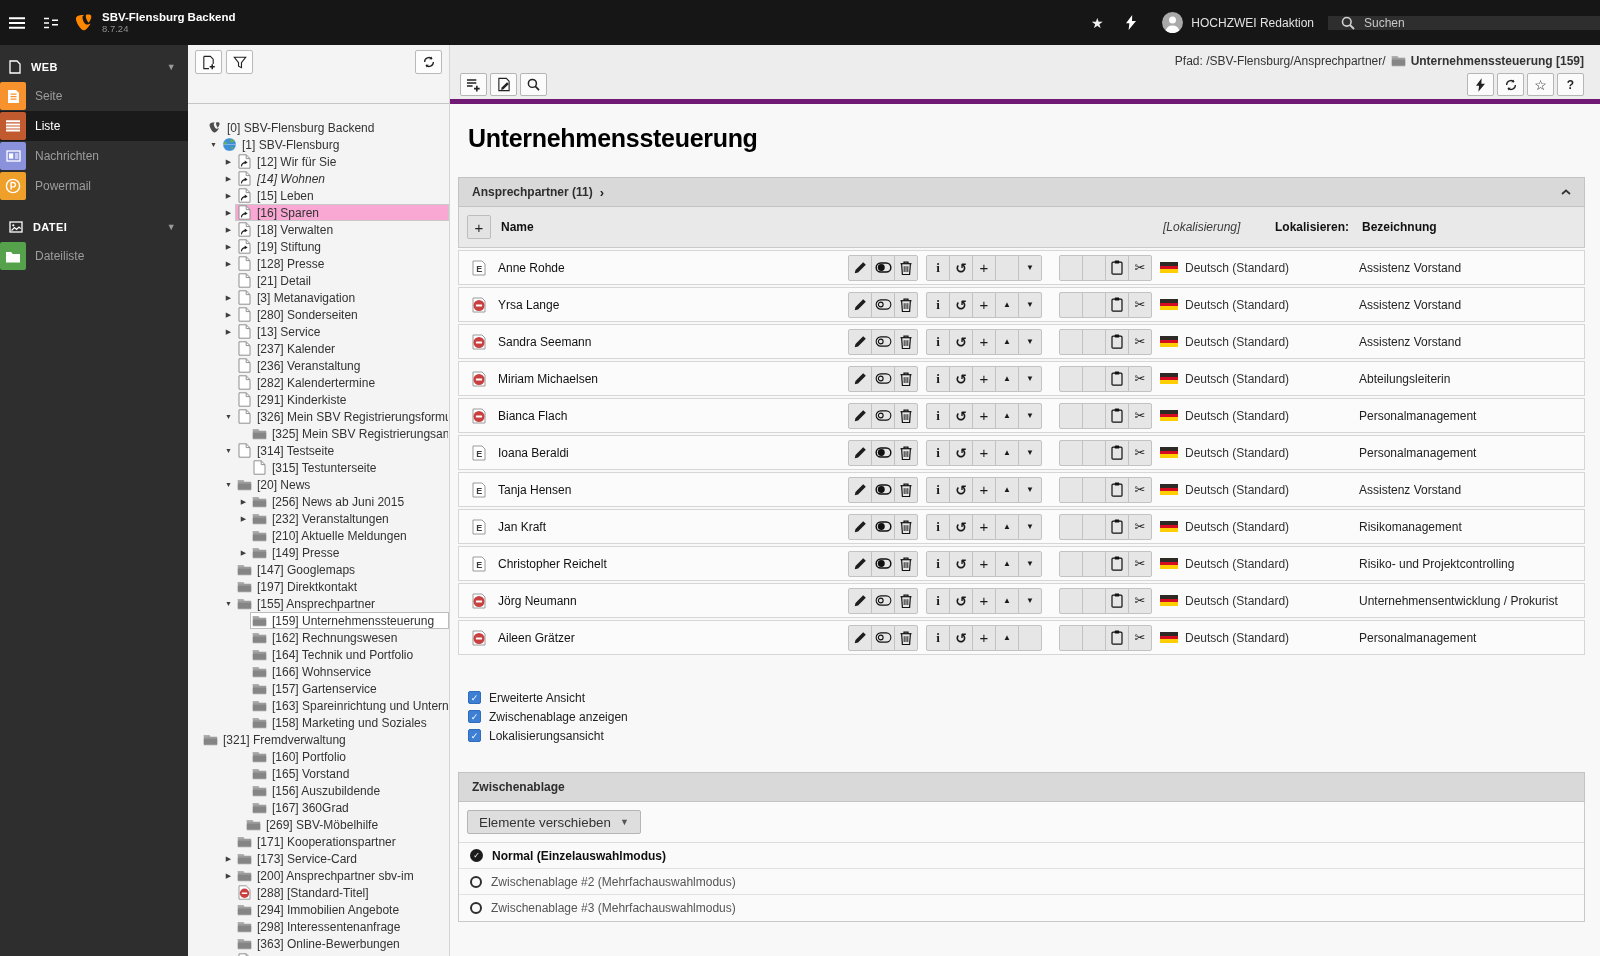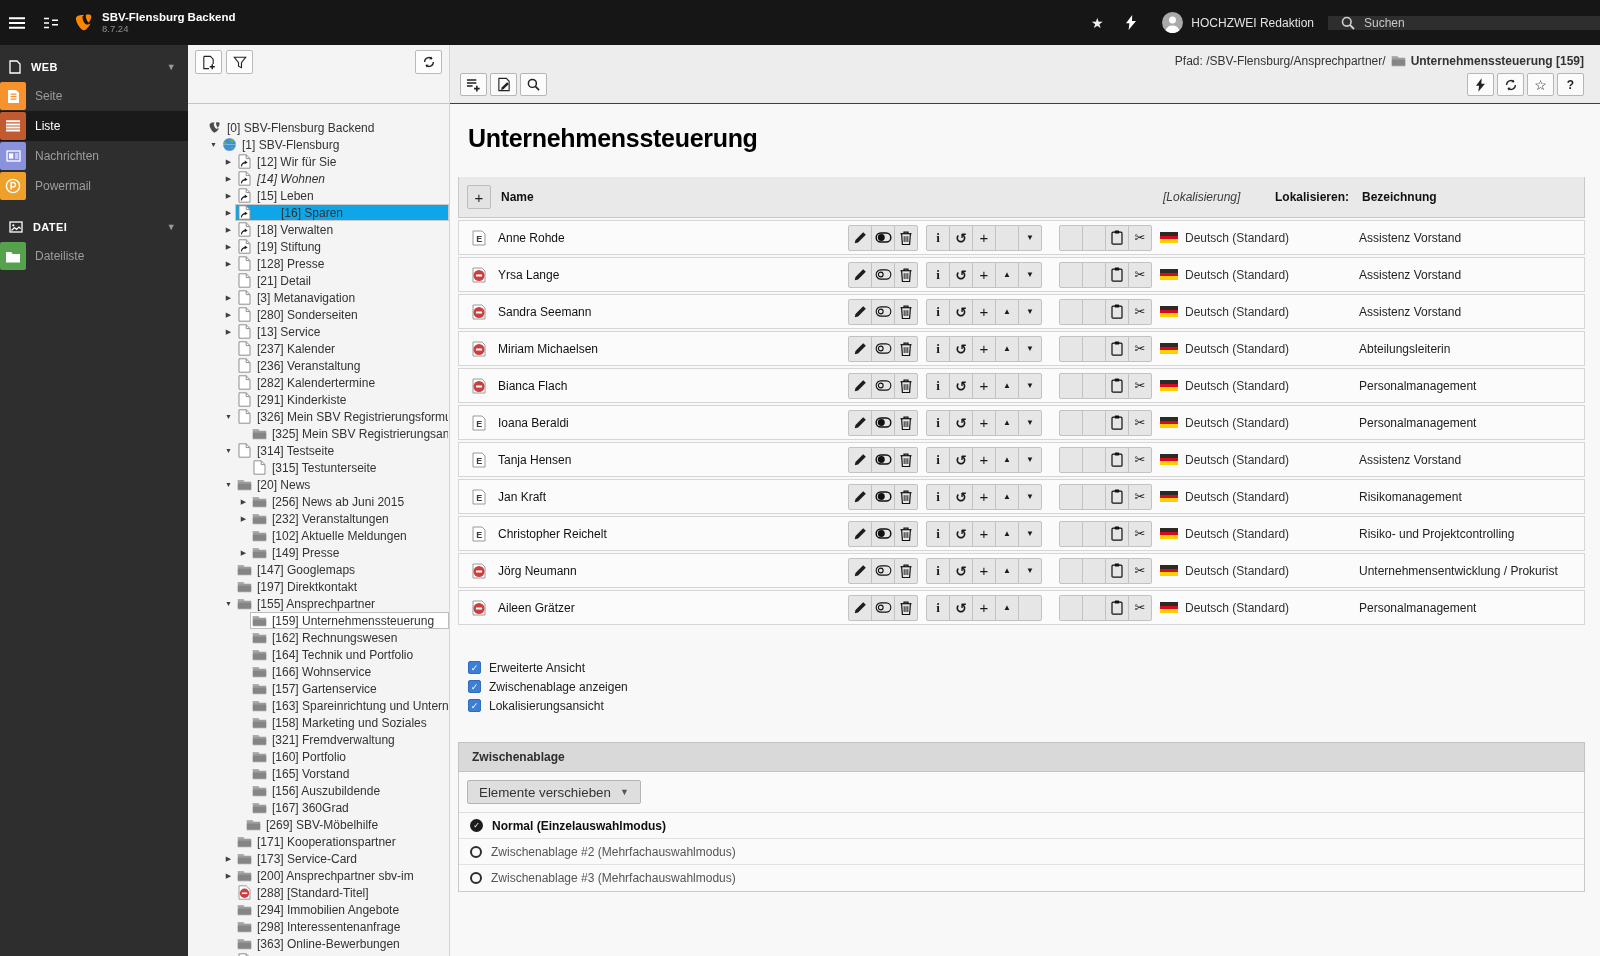--- a/index.html
+++ b/index.html
@@ -39,29 +39,29 @@
   .pagetree { width:262px; flex:none; background:#f4f4f4; border-right:1px solid #d4d4d4;
     display:flex; flex-direction:column; }
   .pt-toolbar { height:59px; flex:none; border-bottom:1px solid #c6c6c6; padding:5px 7px 0 7px;
     display:flex; gap:4px; align-items:flex-start; }
   .tool-btn { width:27px; height:24px; border:1px solid #b9b9b9; border-radius:2px; background:#fdfdfd;
     display:flex; align-items:center; justify-content:center; cursor:pointer; }
   .tool-btn.right { margin-left:auto; }
   .pt-tree { flex:1; overflow:hidden; padding-top:15px; color:#333; }
   .t-row { height:17px; display:flex; align-items:center; cursor:pointer; }
   .t-inner { display:flex; align-items:center; flex:1; height:17px; border:1px solid transparent; min-width:0; }
-  .t-inner.hover { background:#0ea5e9; border-color:#c9c9c9;gap:24px; }
+  .t-inner.hover { background:#f9a8d4; border-color:#c9c9c9; }
   .t-inner.selected { background:#ffffff; border-color:#bdbdbd; }
   .t-caret { width:13px; flex:none; text-align:center; font-size:7px; color:#3f3f3f; }
   .t-ico { width:17px; height:16px; flex:none; display:flex; align-items:center; justify-content:center; }
   .t-label { margin-left:4px; white-space:nowrap; overflow:hidden; }
 
   
   .content { flex:1; min-width:0; display:flex; flex-direction:column; background:#f8f8f8; }
-  .docheader { height:59px; flex:none; background:#ededed; border-bottom:1px solid #701a75;
+  .docheader { height:59px; flex:none; background:#ededed; border-bottom:5px solid #701a75;
     padding:4px 16px 0 10px; }
   .dh1 { height:24px; display:flex; align-items:center; justify-content:flex-end; gap:5px; color:#333; }
   .dh2 { display:flex; justify-content:space-between; }
   .dh-group { display:flex; gap:3px; }
   .dh-btn { min-width:27px; height:23px; border:1px solid #b6b6b6; border-radius:2px; background:#fbfbfb;
     display:flex; align-items:center; justify-content:center; cursor:pointer; color:#222;
     font-size:12px; font-weight:bold; padding:0 5px; }
   .body-scroll { flex:1; padding:12px 15px 0 8px; overflow:hidden; }
   h1 { font-size:25px; font-weight:bold; color:#000; margin:8px 0 24px 10px; letter-spacing:-0.3px; }
 
@@ -590,21 +590,21 @@
         <div class="t-row" style="padding-left: 49px;">
           <span class="t-caret"></span>
           <span class="t-inner">
             <span class="t-ico">
               <svg width="15" height="12" viewBox="0 0 15 12">
                 <path d="M.8 1h5.3l1.4 1.8h6.7v8.4H.8z" fill="#9c9c9c"></path>
                 <path d="M.8 4.7h13.4v5.5H.8z" fill="#858585"></path>
                 <path d="M.8 1h5.3l1.4 1.8H.8z" fill="#aeaeae"></path>
               </svg>
             </span>
-            <span class="t-label">[102] Aktuelle Meldungen</span>
+            <span class="t-label">[210] Aktuelle Meldungen</span>
           </span>
         </div>
         <div class="t-row" style="padding-left: 49px;">
           <span class="t-caret">▶</span>
           <span class="t-inner">
             <span class="t-ico">
               <svg width="15" height="12" viewBox="0 0 15 12">
                 <path d="M.8 1h5.3l1.4 1.8h6.7v8.4H.8z" fill="#9c9c9c"></path>
                 <path d="M.8 4.7h13.4v5.5H.8z" fill="#858585"></path>
                 <path d="M.8 1h5.3l1.4 1.8H.8z" fill="#aeaeae"></path>
@@ -736,21 +736,21 @@
             <span class="t-ico">
               <svg width="15" height="12" viewBox="0 0 15 12">
                 <path d="M.8 1h5.3l1.4 1.8h6.7v8.4H.8z" fill="#9c9c9c"></path>
                 <path d="M.8 4.7h13.4v5.5H.8z" fill="#858585"></path>
                 <path d="M.8 1h5.3l1.4 1.8H.8z" fill="#aeaeae"></path>
               </svg>
             </span>
             <span class="t-label">[158] Marketing und Soziales</span>
           </span>
         </div>
-        <div class="t-row" style="padding-left: 49px;">
+        <div class="t-row" style="">
           <span class="t-caret"></span>
           <span class="t-inner">
             <span class="t-ico">
               <svg width="15" height="12" viewBox="0 0 15 12">
                 <path d="M.8 1h5.3l1.4 1.8h6.7v8.4H.8z" fill="#9c9c9c"></path>
                 <path d="M.8 4.7h13.4v5.5H.8z" fill="#858585"></path>
                 <path d="M.8 1h5.3l1.4 1.8H.8z" fill="#aeaeae"></path>
               </svg>
             </span>
             <span class="t-label">[321] Fremdverwaltung</span>
@@ -991,20 +991,31 @@
               <span>?</span>
             </button>
         </div>
       </div>
     </div>
 
     <div class="body-scroll">
       <h1>Unternehmenssteuerung</h1>
 
       <section>
+        <div class="block-header">
+          <span>Ansprechpartner (11)</span>
+          <span class="bh-chev">›</span>
+          <span class="bh-collapse">
+              <span class="icn">
+                <svg width="10" height="6" viewBox="0 0 10 6">
+                  <path d="M1 5l4-3.5L9 5" fill="none" stroke="#333" stroke-width="1.7"></path>
+                </svg>
+              </span>
+            </span>
+        </div>
         <div class="block-subheader">
           <div class="sh-left">
             <span class="plus-btn">+</span>
             <span class="col-name">Name</span>
           </div>
           <div class="col-loc">[Lokalisierung]</div>
           <div class="col-lok">Lokalisieren:</div>
           <div class="col-desc">Bezeichnung</div>
         </div>
         <div id="record-rows">

